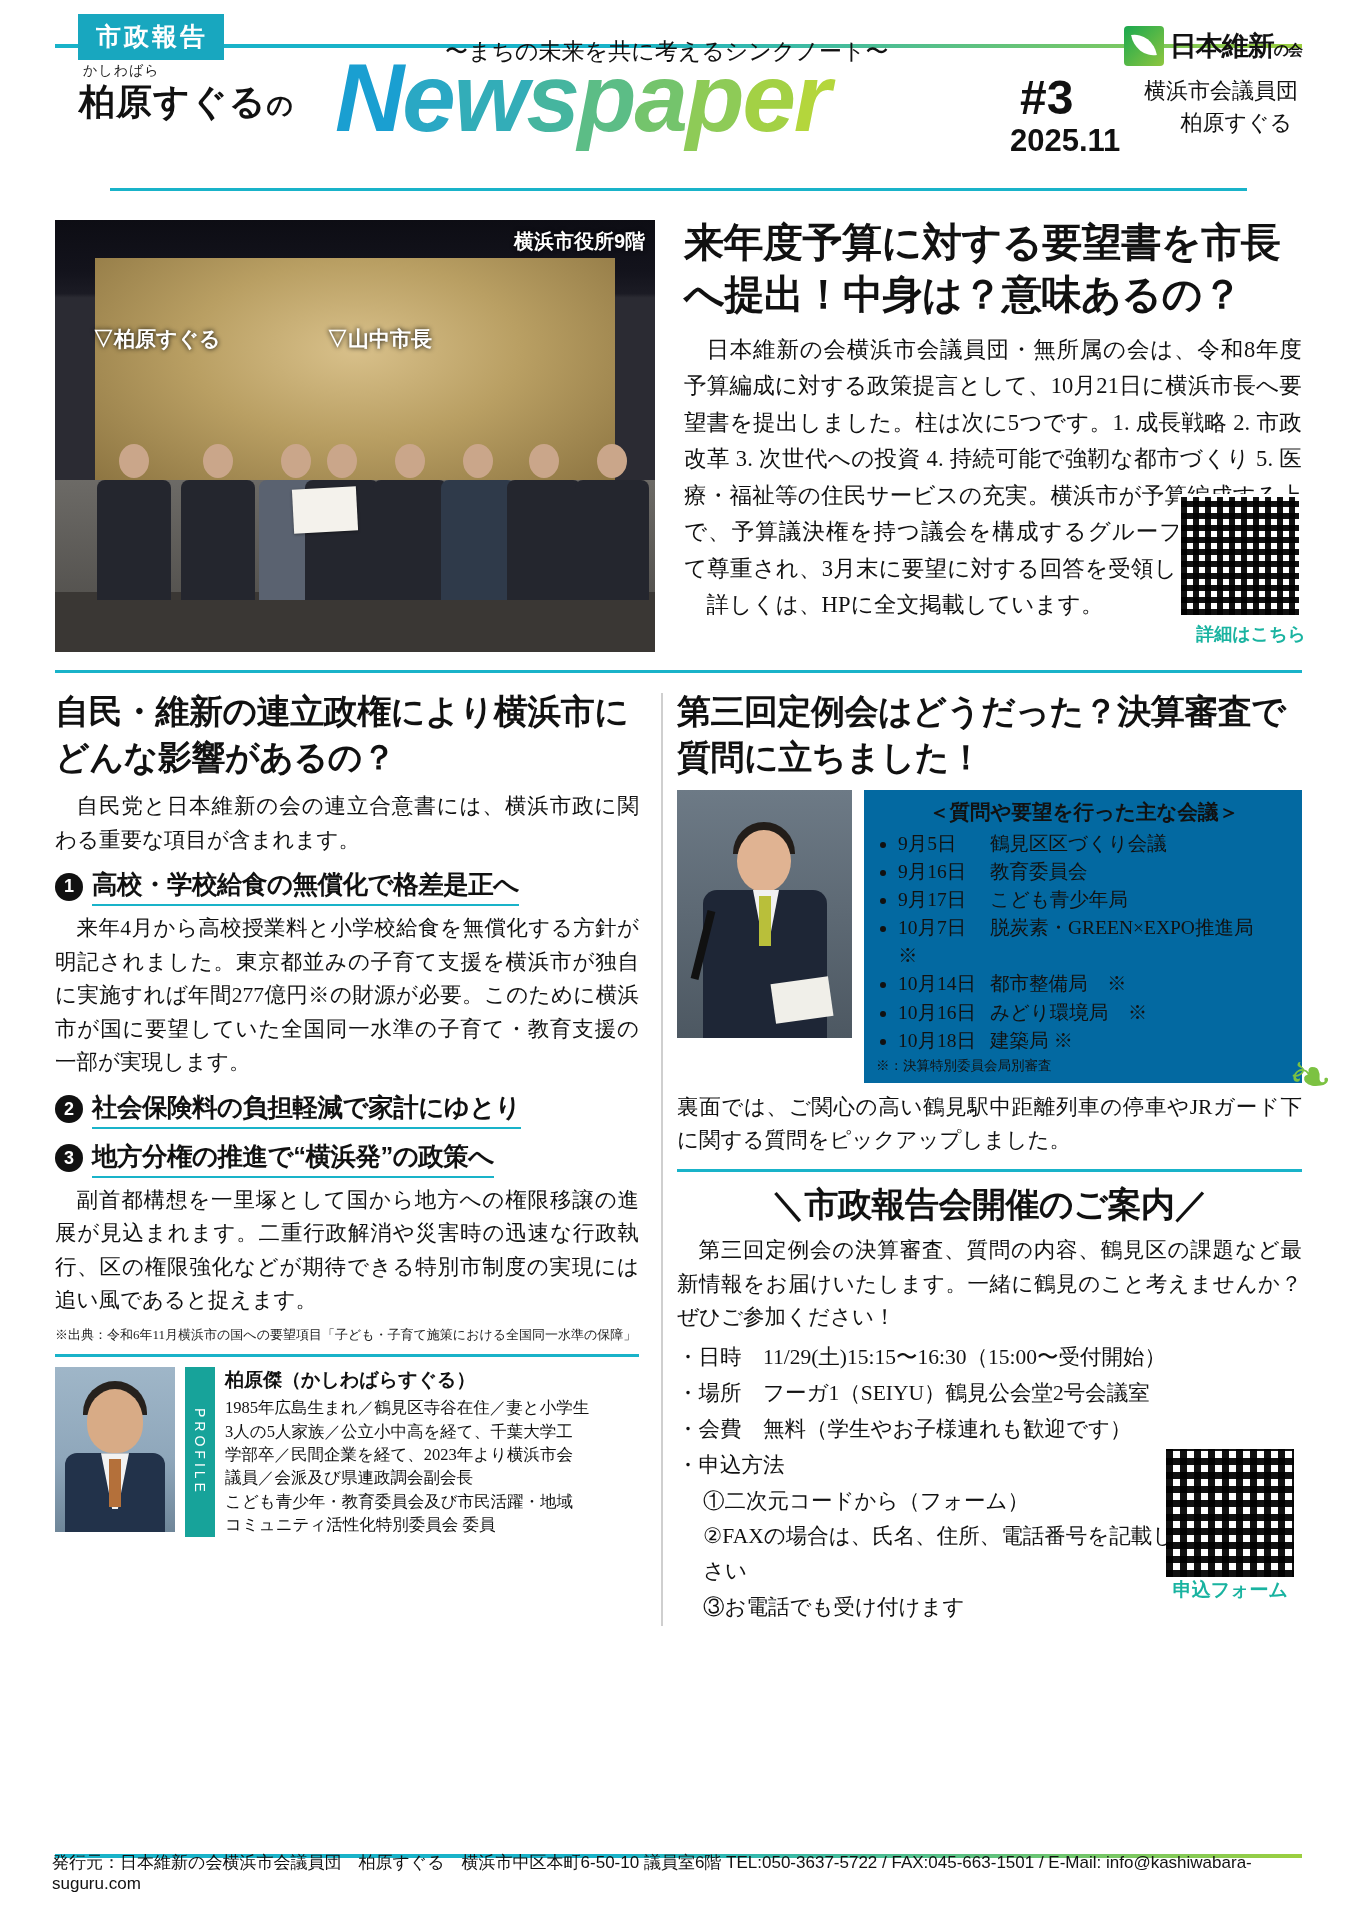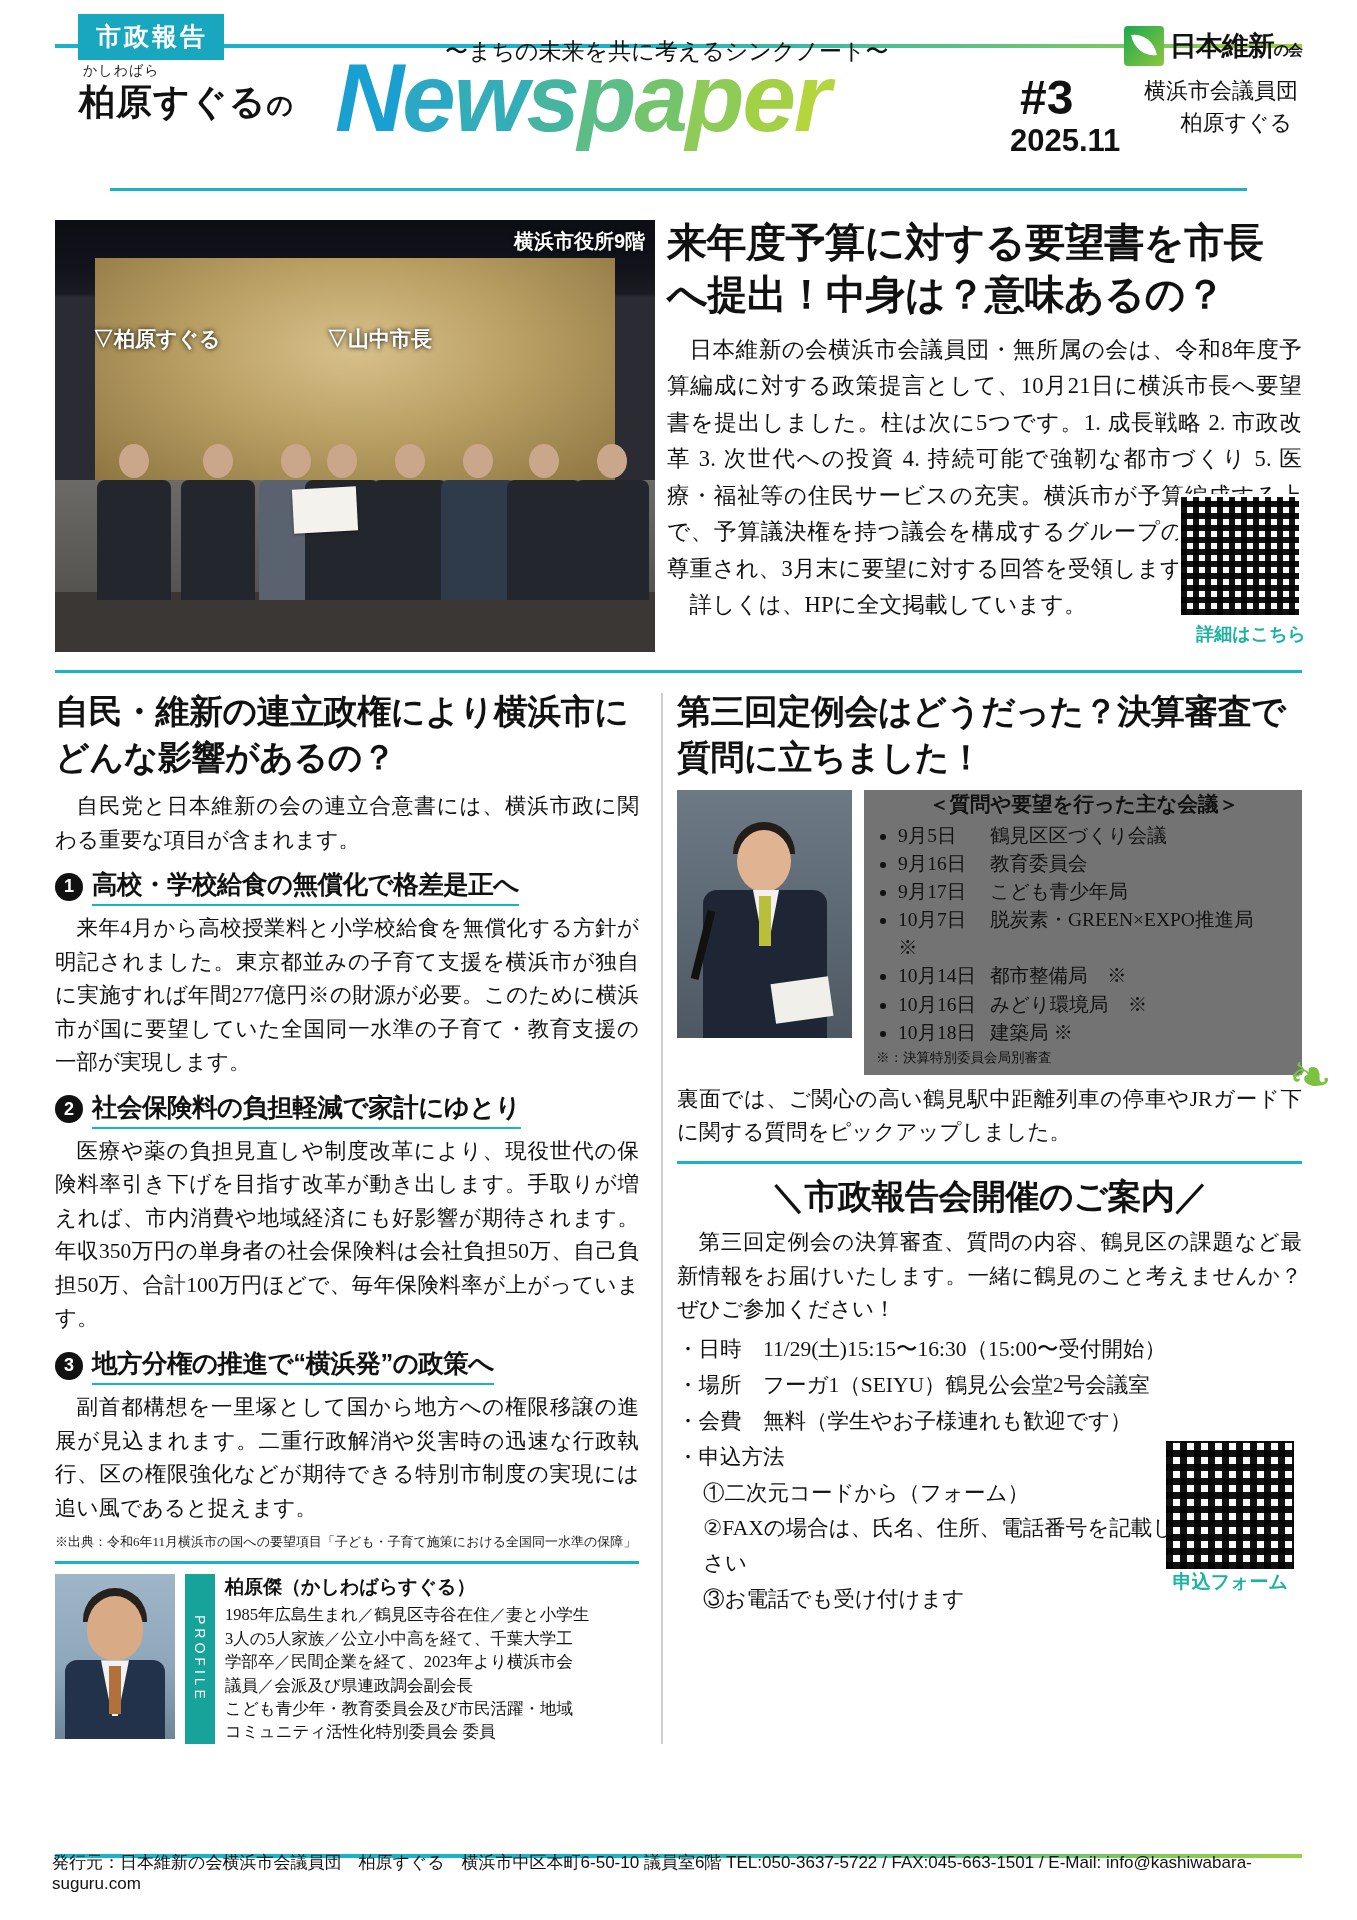--- a/index.html
+++ b/index.html
@@ -162,21 +162,21 @@
     left: 55px; right: 55px; top: 188px;
     height: 3px;
     background: #19b3c9;
   }
 
   
   .lead {
     position: relative;
     margin-top: 30px;
     display: flex;
-    gap: 12px;
+    gap: 29px;
   }
   .photo-wrap {
     position: relative;
     width: 600px;
     height: 432px;
     flex: none;
   }
   .photo {
     position: absolute;
     inset: 0;
@@ -411,22 +411,22 @@
   .photo2 .p2head{position:absolute;left:60px;top:40px;width:54px;height:62px;border-radius:50%;background:#e0b392;}
   .photo2 .p2hair{position:absolute;left:56px;top:32px;width:62px;height:32px;border-radius:32px 32px 0 0;background:#221d19;}
   .photo2 .p2body{position:absolute;left:26px;top:100px;width:124px;height:150px;background:#1e2636;border-radius:14px 14px 0 0;}
   .photo2 .p2shirt{position:absolute;left:76px;top:100px;width:26px;height:54px;background:#f1f1f1;clip-path:polygon(0 0,100% 0,60% 100%,40% 100%);}
   .photo2 .p2tie{position:absolute;left:82px;top:106px;width:12px;height:50px;background:#b9bf3a;}
   .photo2 .p2doc{position:absolute;left:96px;top:190px;width:58px;height:40px;background:#f0efe9;transform:rotate(-8deg);}
   .photo2 .p2mic{position:absolute;left:22px;top:120px;width:8px;height:70px;background:#111;transform:rotate(14deg);}
 
   .meetings {
     flex: 1;
-    background: #737373;
-    padding: 0 10px 8px 12px;
+    background: #0369a1;
+    padding: 8px 10px 8px 12px;
     box-sizing: border-box;
   }
   .meetings-title {
     font-family: "Liberation Sans", sans-serif;
     font-weight: bold;
     font-size: 20.5px;
     text-align: center;
     margin-bottom: 4px;
   }
   .meetings ul { margin: 0; padding-left: 22px; }
@@ -609,21 +609,20 @@
       <div class="num-head">
         <span class="num-circle">1</span>
         <span class="num-text">高校・学校給食の無償化で格差是正へ</span>
       </div>
       <p class="body-p">来年4月から高校授業料と小学校給食を無償化する方針が明記されました。東京都並みの子育て支援を横浜市が独自に実施すれば年間277億円※の財源が必要。このために横浜市が国に要望していた全国同一水準の子育て・教育支援の一部が実現します。</p>
 
       <div class="num-head">
         <span class="num-circle">2</span>
         <span class="num-text">社会保険料の負担軽減で家計にゆとり</span>
       </div>
-      <p class="body-p">医療や薬の負担見直しや制度改革により、現役世代の保険料率引き下げを目指す改革が動き出します。手取りが増えれば、市内消費や地域経済にも好影響が期待されます。年収350万円の単身者の社会保険料は会社負担50万、自己負担50万、合計100万円ほどで、毎年保険料率が上がっています。</p>
 
       <div class="num-head">
         <span class="num-circle">3</span>
         <span class="num-text">地方分権の推進で“横浜発”の政策へ</span>
       </div>
       <p class="body-p">副首都構想を一里塚として国から地方への権限移譲の進展が見込まれます。二重行政解消や災害時の迅速な行政執行、区の権限強化などが期待できる特別市制度の実現には追い風であると捉えます。</p>
 
       <div class="source-note">※出典：令和6年11月横浜市の国への要望項目「子ども・子育て施策における全国同一水準の保障」</div>
 
       <div class="profile">

